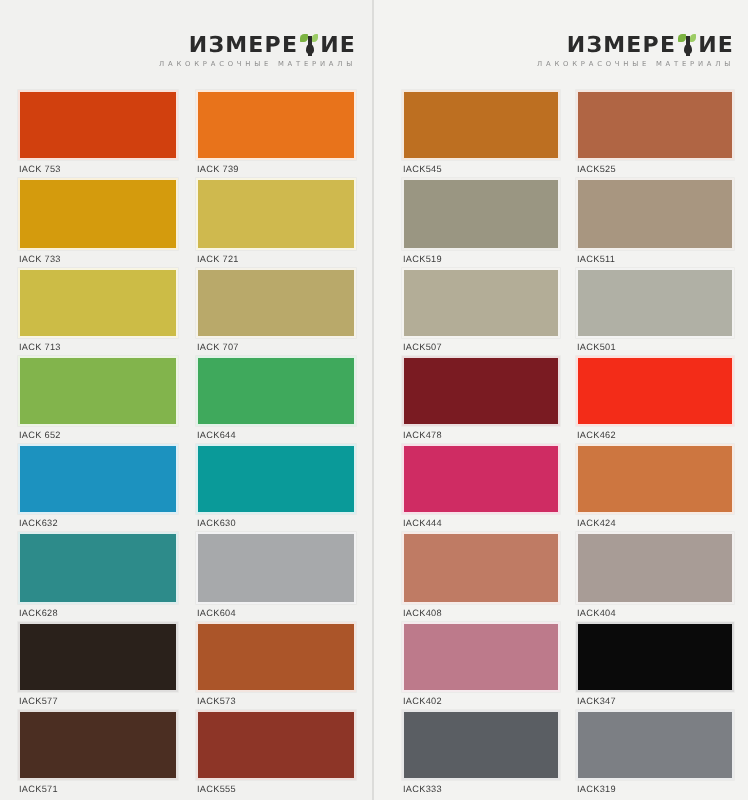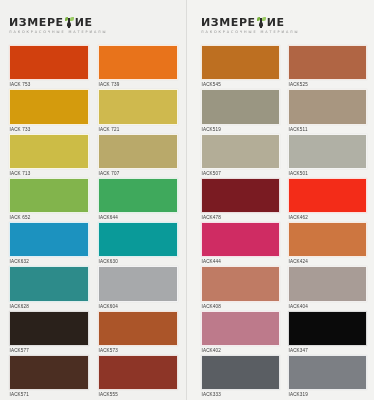--- a/index.html
+++ b/index.html
@@ -30,21 +30,21 @@
     width: 169px; height: 400px;
     background: #f1f1ef;
   }
   .panel.right .panel-inner { left: 14px; width: 166px; background: #f3f3f1; }
 
   
   .logo-block {
     height: 45px;
     display: flex;
     flex-direction: column;
-    align-items: flex-start;
+    align-items: flex-end;
     justify-content: center;
     padding-top: 6px;
   }
   .logo-word {
     display: flex;
     align-items: center;
     font-family: "DejaVu Sans", sans-serif;
     font-weight: bold;
     font-size: 11px;
     letter-spacing: 0.6px;

